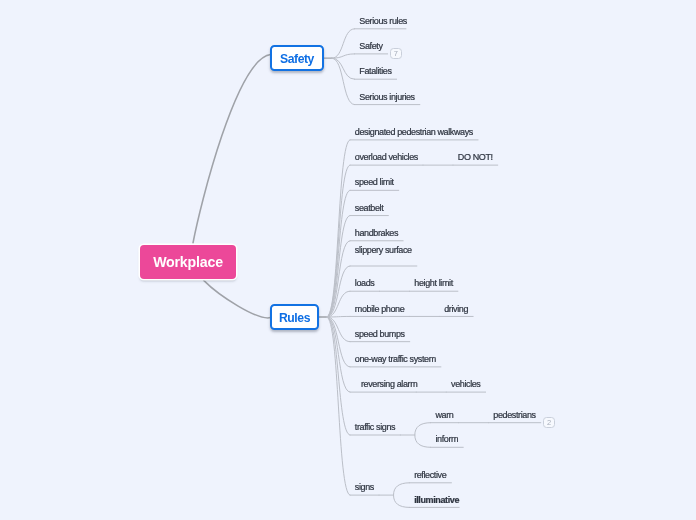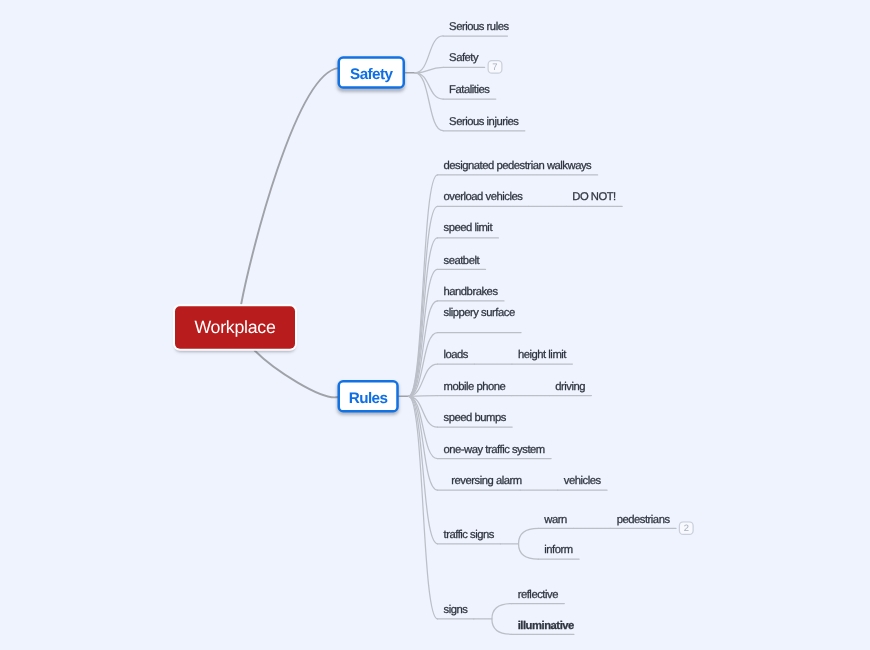--- a/index.html
+++ b/index.html
@@ -7,22 +7,22 @@
   body{
     width:696px;height:520px;overflow:hidden;
     background:#eff3fd;
     font-family:"Liberation Sans",sans-serif;
   }
   #map{position:relative;width:696px;height:520px;background:#eff3fd;}
   .leaf-label,.root-node,.branch-node,.badge{will-change:opacity;}
   #edges{position:absolute;left:0;top:0;width:696px;height:520px;}
   .node{position:absolute;box-sizing:border-box;white-space:nowrap;}
   .root-node{
-    background:#b91c1c;color:#fff;border-radius:4px;
-    font-weight:normal;font-size:14.2px;letter-spacing:-0.2px;
+    background:#ec4899;color:#fff;border-radius:4px;
+    font-weight:bold;font-size:14.2px;letter-spacing:-0.2px;
     display:flex;align-items:center;justify-content:center;
     box-shadow:0 0 0 1.6px #fff, 0 2px 2.5px rgba(70,80,100,.4);
   }
   .branch-node{
     background:#fff;color:#0f6fe4;border:2px solid #1272e3;border-radius:4.5px;
     font-weight:bold;font-size:12.2px;letter-spacing:-0.45px;
     display:flex;align-items:center;justify-content:center;padding-top:1.6px;
     box-shadow:0 2px 2.5px rgba(70,80,100,.38);
   }
   .leaf-label{

